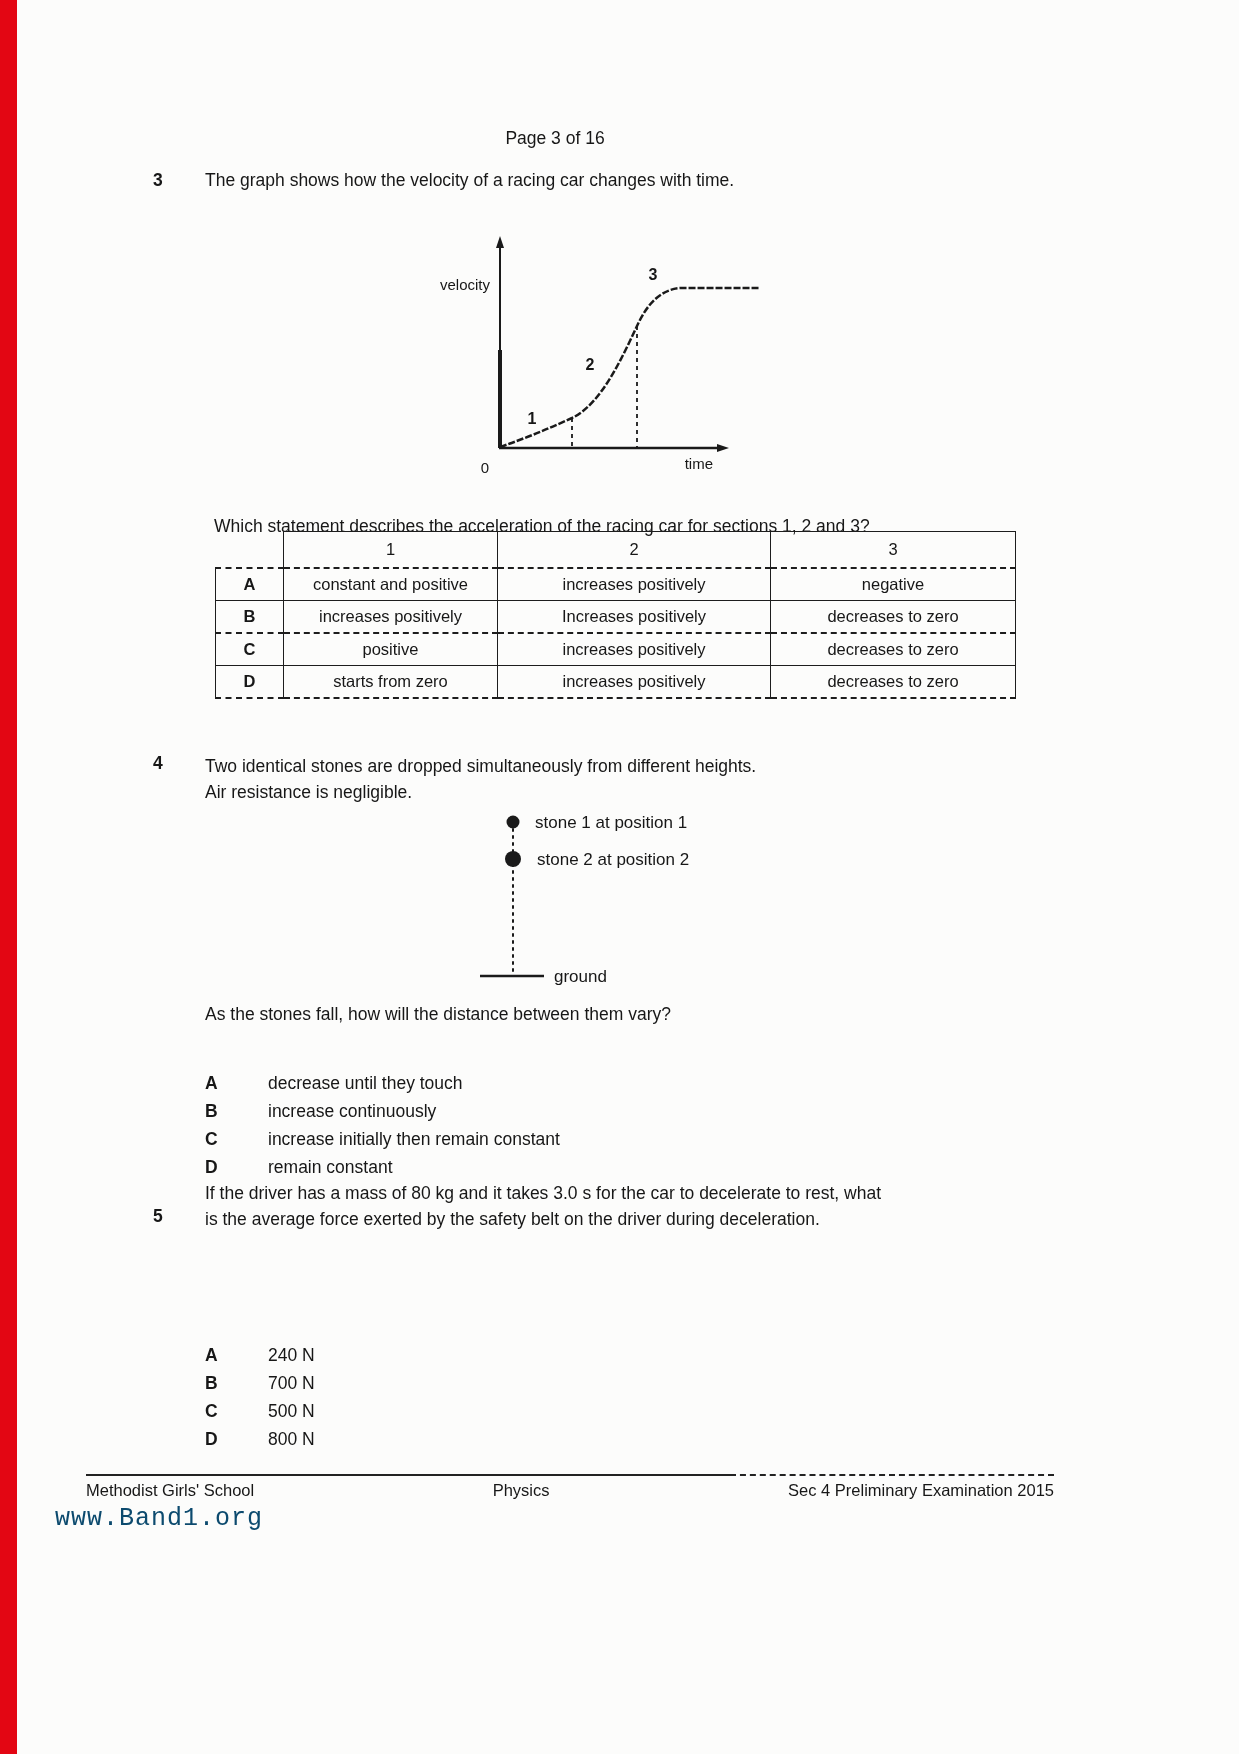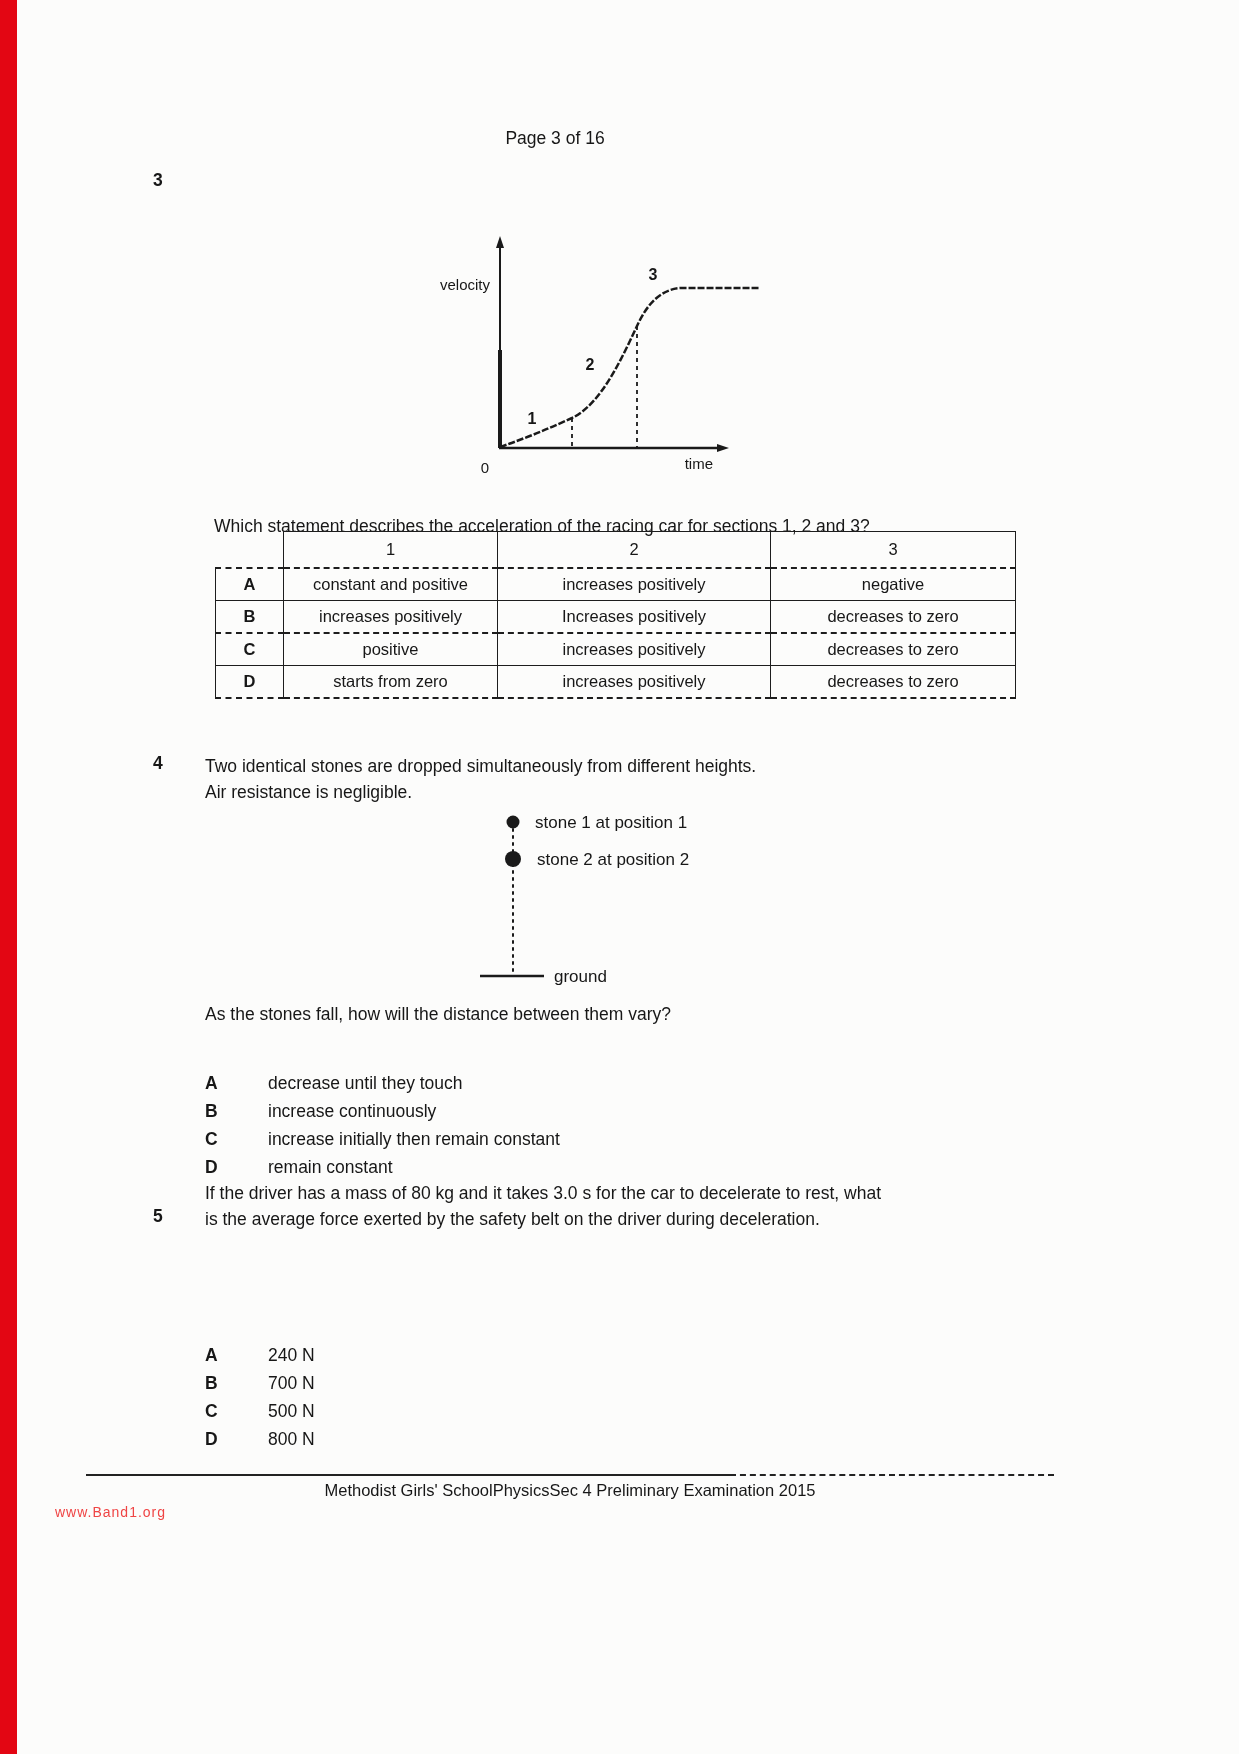--- a/index.html
+++ b/index.html
@@ -30,37 +30,38 @@
   table.q3t td{border:1.5px solid #1d1d1d;text-align:center;padding:0 4px;height:31px;overflow:hidden;}
   table.q3t td.nob{border:none;background:transparent;}
   table.q3t td.sec{height:36px;border-top:2px dashed #1d1d1d;}
   table.q3t tr.colhead td{height:35px;border-bottom:2px dashed #1d1d1d;}
   table.q3t td.letter{font-weight:bold;}
   table.q3t tr.dashedb td{border-bottom:2px dashed #1d1d1d;}
   
   svg text{font-family:"Liberation Sans",sans-serif;fill:var(--ink);}
   .footer-rule-solid{border-top:2px solid #222;}
   .footer-rule-dashed{border-top:2px dashed #222;}
-  .footer{display:flex;justify-content:center;font-size:16.5px;}
+  .footer{display:flex;justify-content:space-between;font-size:16.5px;}
   .watermark{
-    font-family:Liberation Sans, sans-serif;
-    font-size:14px;color:#ef4444;letter-spacing:1px;
+    font-family:Liberation Mono, monospace;
+    font-size:25px;color:#0c4a6e;letter-spacing:1px;
   }
 </style>
 </head>
 <body>
 
 <div class="page">
 
   <div class="redbar"></div>
 
   <div class="abs center-text" style="left:0;top:128px;width:1110px;">Page 3 of 16</div>
 
   <div class="abs qrow" style="left:153px;top:170px;width:950px;">
     <span class="qnum">3</span>
+    <span>The graph shows how the velocity of a racing car changes with time.</span>
   </div>
 
   <svg class="abs" style="left:383px;top:228px;" width="400" height="250" viewBox="0 0 400 250">
 
     <line x1="117" y1="220" x2="117" y2="16" stroke="#1a1a1a" stroke-width="2"></line>
     <line x1="117" y1="220" x2="117" y2="122" stroke="#1a1a1a" stroke-width="4"></line>
     <polygon points="113,20 117,8 121,20" fill="#1a1a1a"></polygon>
 
     <line x1="116" y1="220" x2="336" y2="220" stroke="#1a1a1a" stroke-width="2.5"></line>
     <polygon points="334,216 346,220 334,224" fill="#1a1a1a"></polygon>

